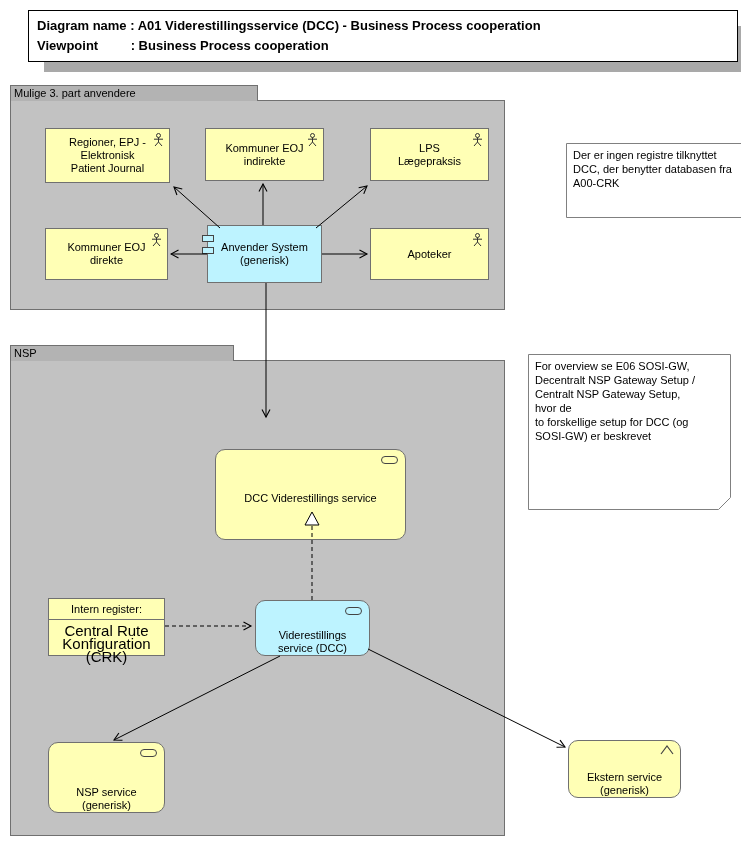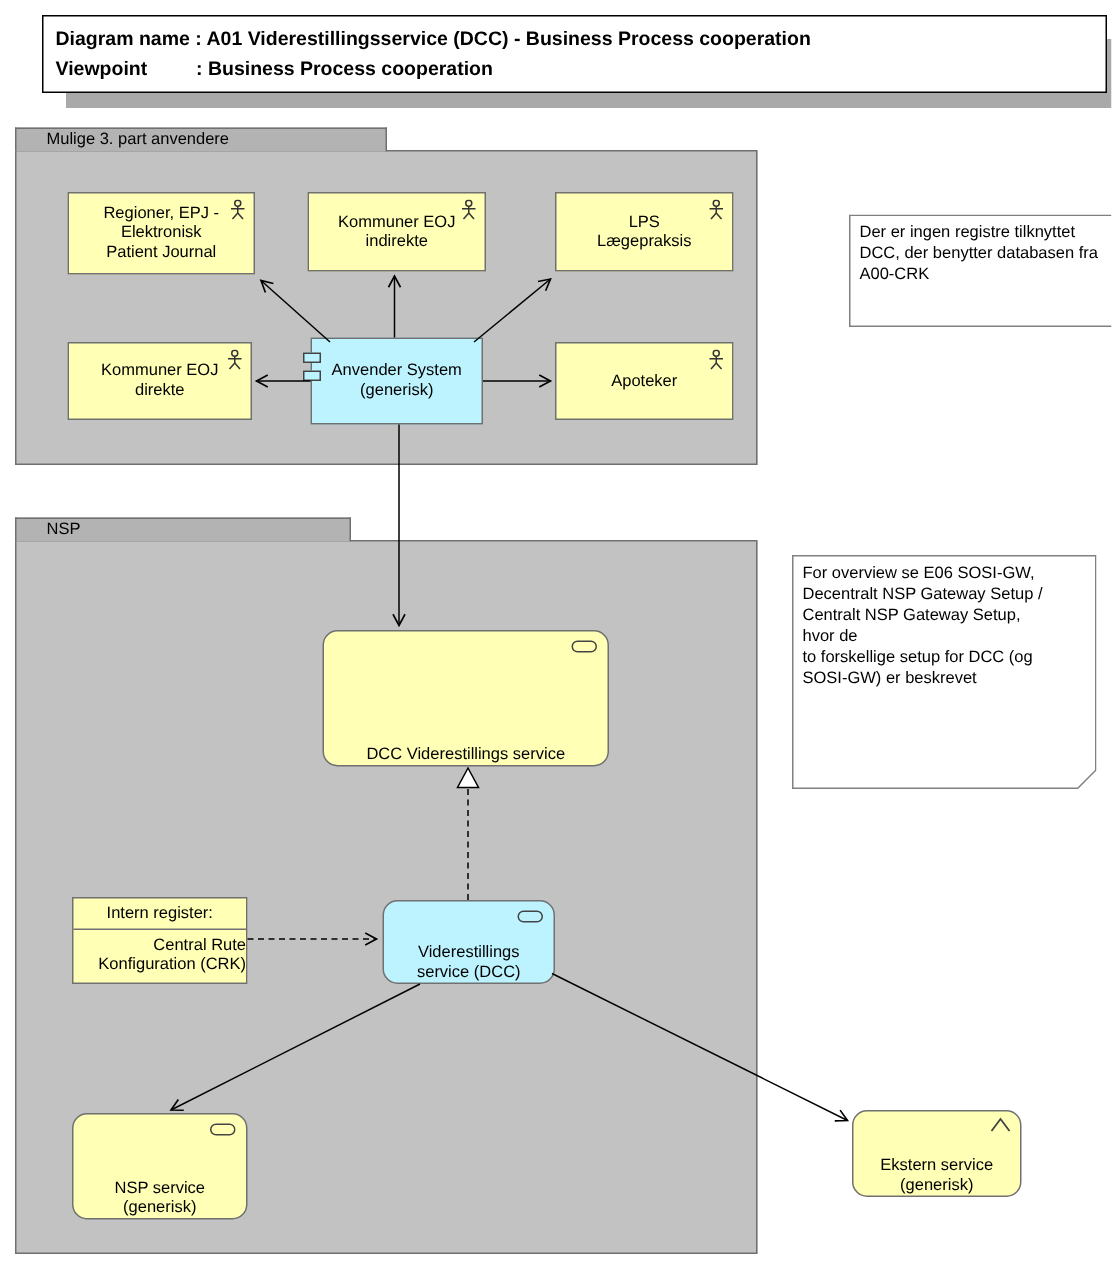--- a/index.html
+++ b/index.html
@@ -27,51 +27,51 @@
 
   
   .group-body{
     position:absolute;background:var(--group-gray);
     border:1px solid var(--border-gray);box-sizing:border-box;z-index:1;
   }
   .group-tab{
     position:absolute;background:var(--group-tab-gray);
     border:1px solid var(--border-gray);border-bottom:none;
     box-sizing:border-box;z-index:2;
-    font-size:11px;padding:1px 0 0 20px;line-height:13px;
+    font-size:11px;padding:1px 0 0 3px;line-height:13px;
   }
 
   
   .node{
     position:absolute;box-sizing:border-box;
     border:1px solid var(--border-gray);
     display:flex;align-items:center;justify-content:center;
     text-align:center;z-index:3;
   }
   .node.yellow{background:var(--node-yellow);}
   .node.cyan{background:var(--node-cyan);}
   .node.rounded{border-radius:10px;align-items:flex-end;}
-  .node.label-top{align-items:flex-end;padding-top:7px;}
+  .node.label-top{align-items:center;padding-top:7px;margin-top:29px;}
   .label{font-size:11px;line-height:13px;white-space:pre-line;display:block;padding:0 3px;}
 
   .actor-icon{position:absolute;top:4px;right:5px;line-height:0;}
   .svc-icon{
     position:absolute;top:6px;right:7px;width:17px;height:8px;
     border:1px solid #444;border-radius:5px;background:transparent;box-sizing:border-box;
   }
   .chev-icon{position:absolute;top:4px;right:6px;line-height:0;}
   .comp-icon{position:absolute;left:-6px;top:9px;width:12px;}
   .comp-tab{display:block;width:12px;height:7px;background:var(--node-cyan);
     border:1px solid #444;box-sizing:border-box;margin-bottom:5px;}
 
   
   .dataobj{display:block;width:100%;height:100%;}
   .dataobj-header{font-size:11px;line-height:13px;padding:4px 2px 3px 2px;
     border-bottom:1px solid var(--border-gray);text-align:center;}
-  .dataobj-body{font-size:11px;line-height:13px;padding-top:4px;text-align:right;white-space:pre-line;}
+  .dataobj-body{font-size:15px;line-height:13px;padding-top:4px;text-align:center;white-space:pre-line;}
 
   
   .note{position:absolute;z-index:4;}
   .note-shape{position:absolute;left:0;top:0;}
   .note-text{position:absolute;left:7px;top:5px;right:6px;
     font-size:11px;line-height:14px;white-space:pre-line;}
 
   
   .connections{position:absolute;left:0;top:0;z-index:6;pointer-events:none;}
 </style>
@@ -211,21 +211,21 @@
 
   <div class="note" style="left:566px;top:143px;width:188px;height:89px">
     <svg class="note-shape" width="188" height="75" viewBox="0 0 188 75">
       <path d="M0.5,0.5 H187.5 V62.5 L175.5,74.5 H0.5 Z" fill="#ffffff" stroke="#808080"></path>
     </svg>
     <div class="note-text">Der er ingen registre tilknyttet
 DCC, der benytter databasen fra
 A00-CRK</div>
   </div>
 
-  <div class="note" style="left:528px;top:370px;width:180px;height:156px">
+  <div class="note" style="left:528px;top:354px;width:180px;height:156px">
     <svg class="note-shape" width="203" height="156" viewBox="0 0 203 156">
       <path d="M0.5,0.5 H202.5 V143.5 L190.5,155.5 H0.5 Z" fill="#ffffff" stroke="#808080"></path>
     </svg>
     <div class="note-text">For overview se E06 SOSI-GW,
 Decentralt NSP Gateway Setup /
 Centralt NSP Gateway Setup, hvor de
 to forskellige setup for DCC (og
 SOSI-GW) er beskrevet</div>
   </div>
 

